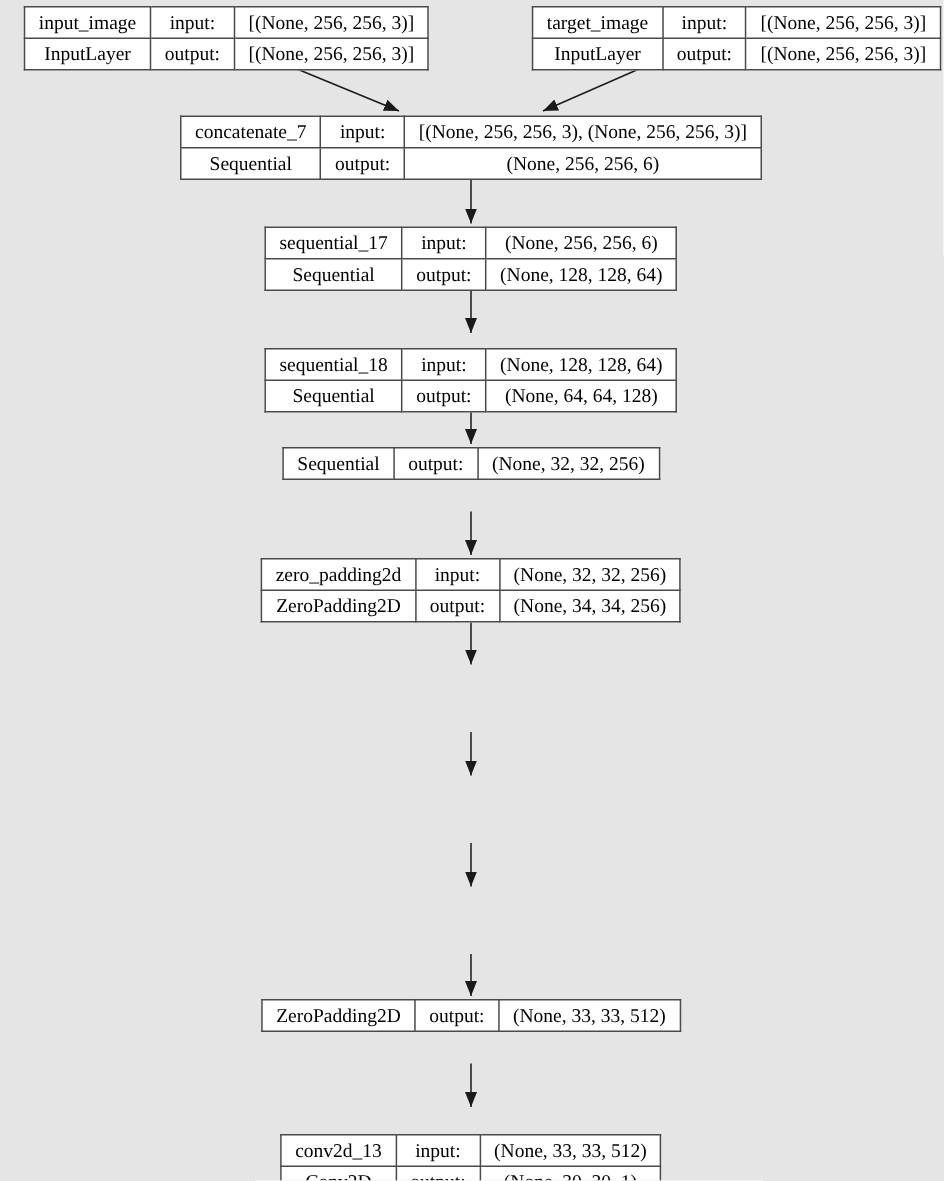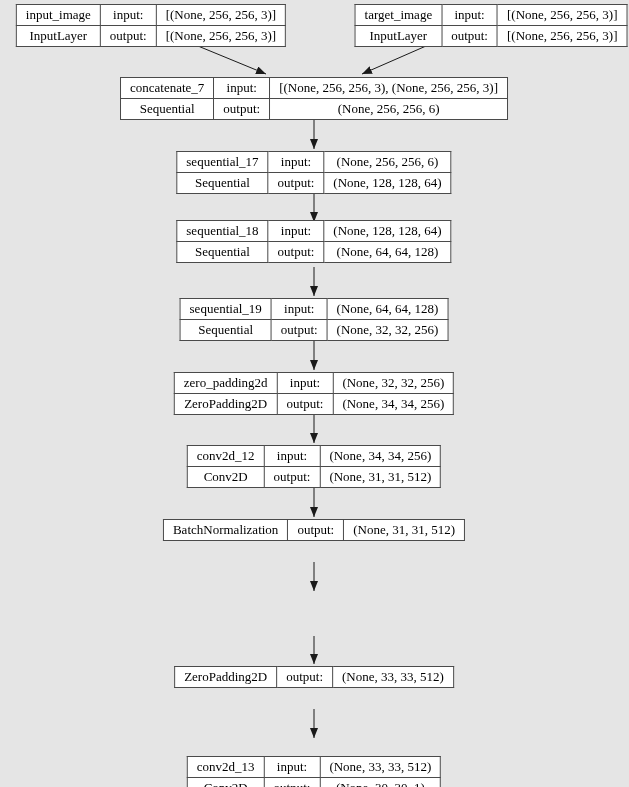--- a/index.html
+++ b/index.html
@@ -119,42 +119,37 @@
       <td>(None, 256, 256, 6)</td>
     </tr>
     <tr>
       <td>Sequential</td>
       <td>output:</td>
       <td>(None, 128, 128, 64)</td>
     </tr>
   </tbody>
     </table>
 
-  <table class="node" style="top:220px; left:314px">
+  <table class="node" style="top:232px; left:314px">
     <tbody>
         <tr>
       <td class="cell-name">sequential_18</td>
       <td>input:</td>
       <td>(None, 128, 128, 64)</td>
     </tr>
     <tr>
       <td>Sequential</td>
       <td>output:</td>
       <td>(None, 64, 64, 128)</td>
     </tr>
   </tbody>
     </table>
 
   <table class="node" style="top:298px; left:314px">
     <tbody>
-        <tr>
-      <td class="cell-name">sequential_19</td>
-      <td>input:</td>
-      <td>(None, 64, 64, 128)</td>
-    </tr>
     <tr>
       <td>Sequential</td>
       <td>output:</td>
       <td>(None, 32, 32, 256)</td>
     </tr>
   </tbody>
     </table>
 
   <table class="node" style="top:372px; left:314px">
     <tbody>
@@ -164,64 +159,45 @@
       <td>(None, 32, 32, 256)</td>
     </tr>
     <tr>
       <td>ZeroPadding2D</td>
       <td>output:</td>
       <td>(None, 34, 34, 256)</td>
     </tr>
   </tbody>
     </table>
 
-  <table class="node" style="top:445px; left:314px">
-    <tbody>
-        <tr>
-      <td class="cell-name">conv2d_12</td>
-      <td>input:</td>
-      <td>(None, 34, 34, 256)</td>
+
+  <table class="node" style="top:519px; left:314px">
+    <tbody>
+  </tbody>
+    </table>
+
+
+  <table class="node" style="top:666px; left:314px">
+    <tbody>
+    <tr>
+      <td>ZeroPadding2D</td>
+      <td>output:</td>
+      <td>(None, 33, 33, 512)</td>
+    </tr>
+  </tbody>
+    </table>
+
+  <table class="node" style="top:756px; left:314px">
+    <tbody>
+        <tr>
+      <td class="cell-name">conv2d_13</td>
+      <td>input:</td>
+      <td>(None, 33, 33, 512)</td>
     </tr>
     <tr>
       <td>Conv2D</td>
       <td>output:</td>
-      <td>(None, 31, 31, 512)</td>
-    </tr>
-  </tbody>
-    </table>
-
-  <table class="node" style="top:519px; left:314px">
-    <tbody>
-    <tr>
-      <td>BatchNormalization</td>
-      <td>output:</td>
-      <td>(None, 31, 31, 512)</td>
-    </tr>
-  </tbody>
-    </table>
-
-
-  <table class="node" style="top:666px; left:314px">
-    <tbody>
-    <tr>
-      <td>ZeroPadding2D</td>
-      <td>output:</td>
-      <td>(None, 33, 33, 512)</td>
-    </tr>
-  </tbody>
-    </table>
-
-  <table class="node" style="top:756px; left:314px">
-    <tbody>
-        <tr>
-      <td class="cell-name">conv2d_13</td>
-      <td>input:</td>
-      <td>(None, 33, 33, 512)</td>
-    </tr>
-    <tr>
-      <td>Conv2D</td>
-      <td>output:</td>
       <td>(None, 30, 30, 1)</td>
     </tr>
   </tbody>
     </table>
 
 </div>
 
 </body></html>

